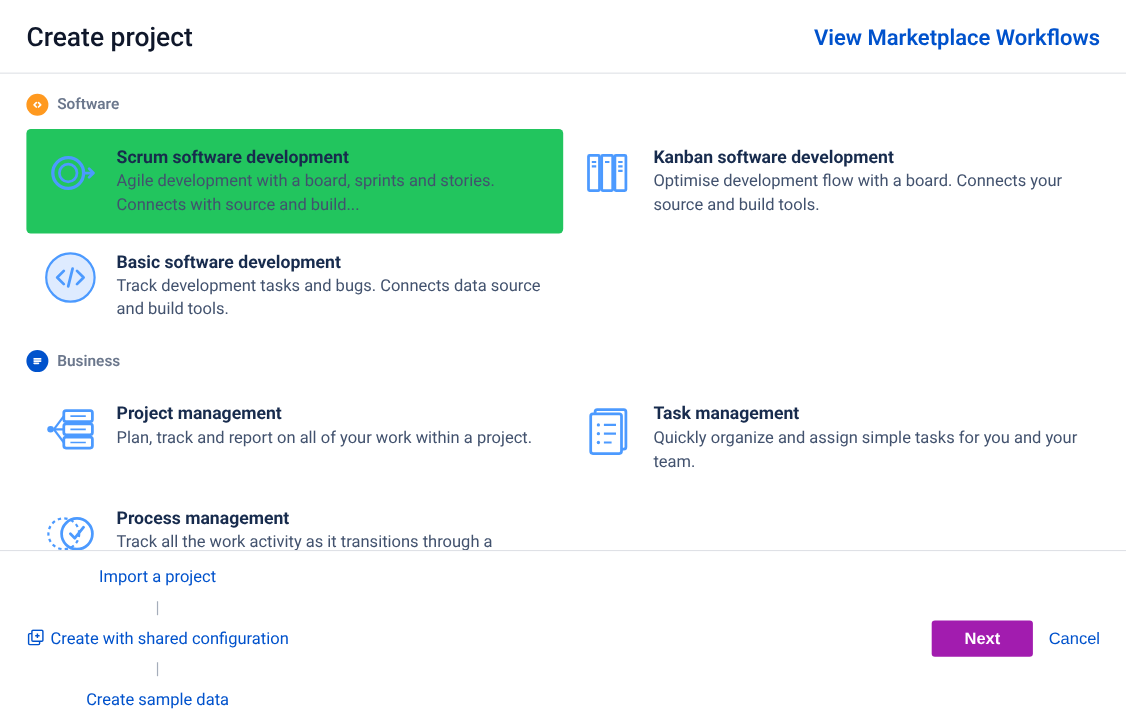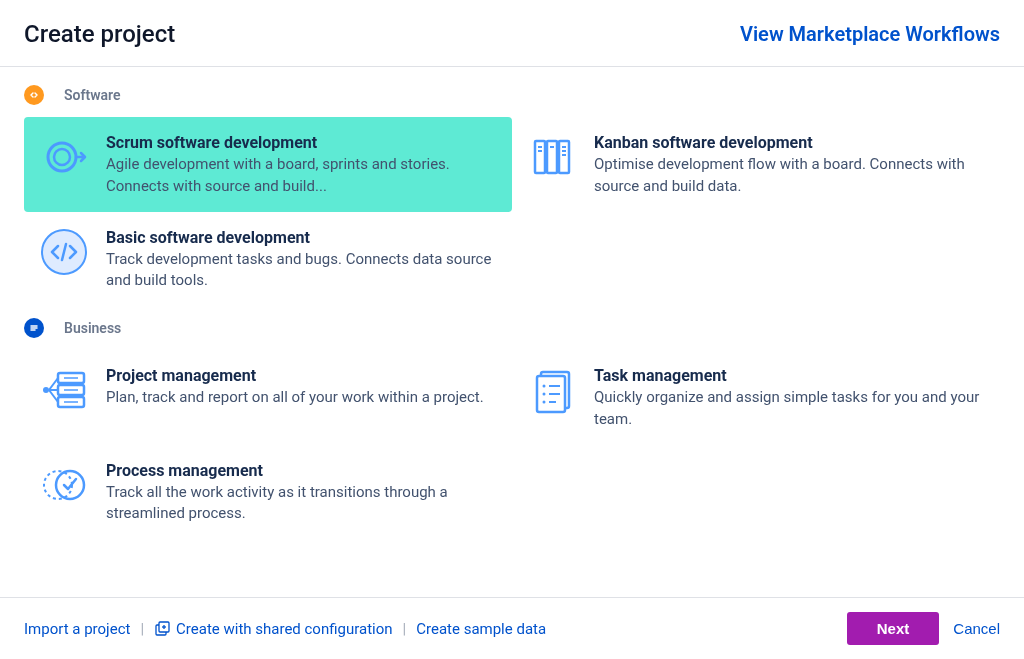--- a/index.html
+++ b/index.html
@@ -34,21 +34,21 @@
       flex: 1;
       padding: 18px 24px;
       overflow: auto;
     }
     .category {
       margin-bottom: 12px;
     }
     .category-header {
       display: flex;
       align-items: center;
-      gap: 20px;
+      gap: 8px;
       margin-bottom: 12px;
     }
     .category-icon {
       width: 20px;
       height: 20px;
       border-radius: 50%;
       display: flex;
       align-items: center;
       justify-content: center;
       flex-shrink: 0;
@@ -67,21 +67,21 @@
     }
     .template-card {
       display: flex;
       align-items: flex-start;
       gap: 16px;
       padding: 14px 16px 14px 14px;
       border-radius: 4px;
       cursor: pointer;
     }
     .template-card.selected {
-      background: #5eead4;
+      background: #22c55e;
     }
     .template-icon {
       width: 52px;
       height: 52px;
       flex-shrink: 0;
       display: flex;
       align-items: center;
       justify-content: center;
     }
     .template-text {
@@ -104,20 +104,21 @@
       padding: 14px 24px;
       display: flex;
       align-items: center;
       justify-content: space-between;
     }
     .footer-left {
       display: flex;
       align-items: center;
       gap: 10px;
       font-size: 15px;
+      flex-direction: column;
     }
     .footer-link {
       color: #0052CC;
       cursor: pointer;
       font-weight: 400;
       display: inline-flex;
       align-items: center;
       gap: 6px;
     }
     .footer-sep {
@@ -188,21 +189,21 @@
             <line x1="12" y1="16" x2="16" y2="16" stroke="#4C9AFF" stroke-width="2"></line>
             <line x1="12" y1="20" x2="16" y2="20" stroke="#4C9AFF" stroke-width="2"></line>
             <line x1="24" y1="16" x2="28" y2="16" stroke="#4C9AFF" stroke-width="2"></line>
             <line x1="36" y1="16" x2="40" y2="16" stroke="#4C9AFF" stroke-width="2"></line>
             <line x1="36" y1="20" x2="40" y2="20" stroke="#4C9AFF" stroke-width="2"></line>
             <line x1="36" y1="24" x2="40" y2="24" stroke="#4C9AFF" stroke-width="2"></line>
           </svg>
         </div>
         <div class="template-text">
           <div class="template-title">Kanban software development</div>
-          <div class="template-desc">Optimise development flow with a board. Connects with source and build data.</div>
+          <div class="template-desc">Optimise development flow with a board. Connects your source and build tools.</div>
         </div>
       </div>
       <div class="template-card">
         <div class="template-icon">
           <svg width="52" height="52" viewBox="0 0 52 52">
             <circle cx="26" cy="26" r="22" fill="#DEEBFF" stroke="#4C9AFF" stroke-width="2"></circle>
             <path d="M20 20 L14 26 L20 32 M32 20 L38 26 L32 32 M28 18 L24 34" fill="none" stroke="#4C9AFF" stroke-width="2.5" stroke-linecap="round" stroke-linejoin="round"></path>
           </svg>
         </div>
         <div class="template-text">

